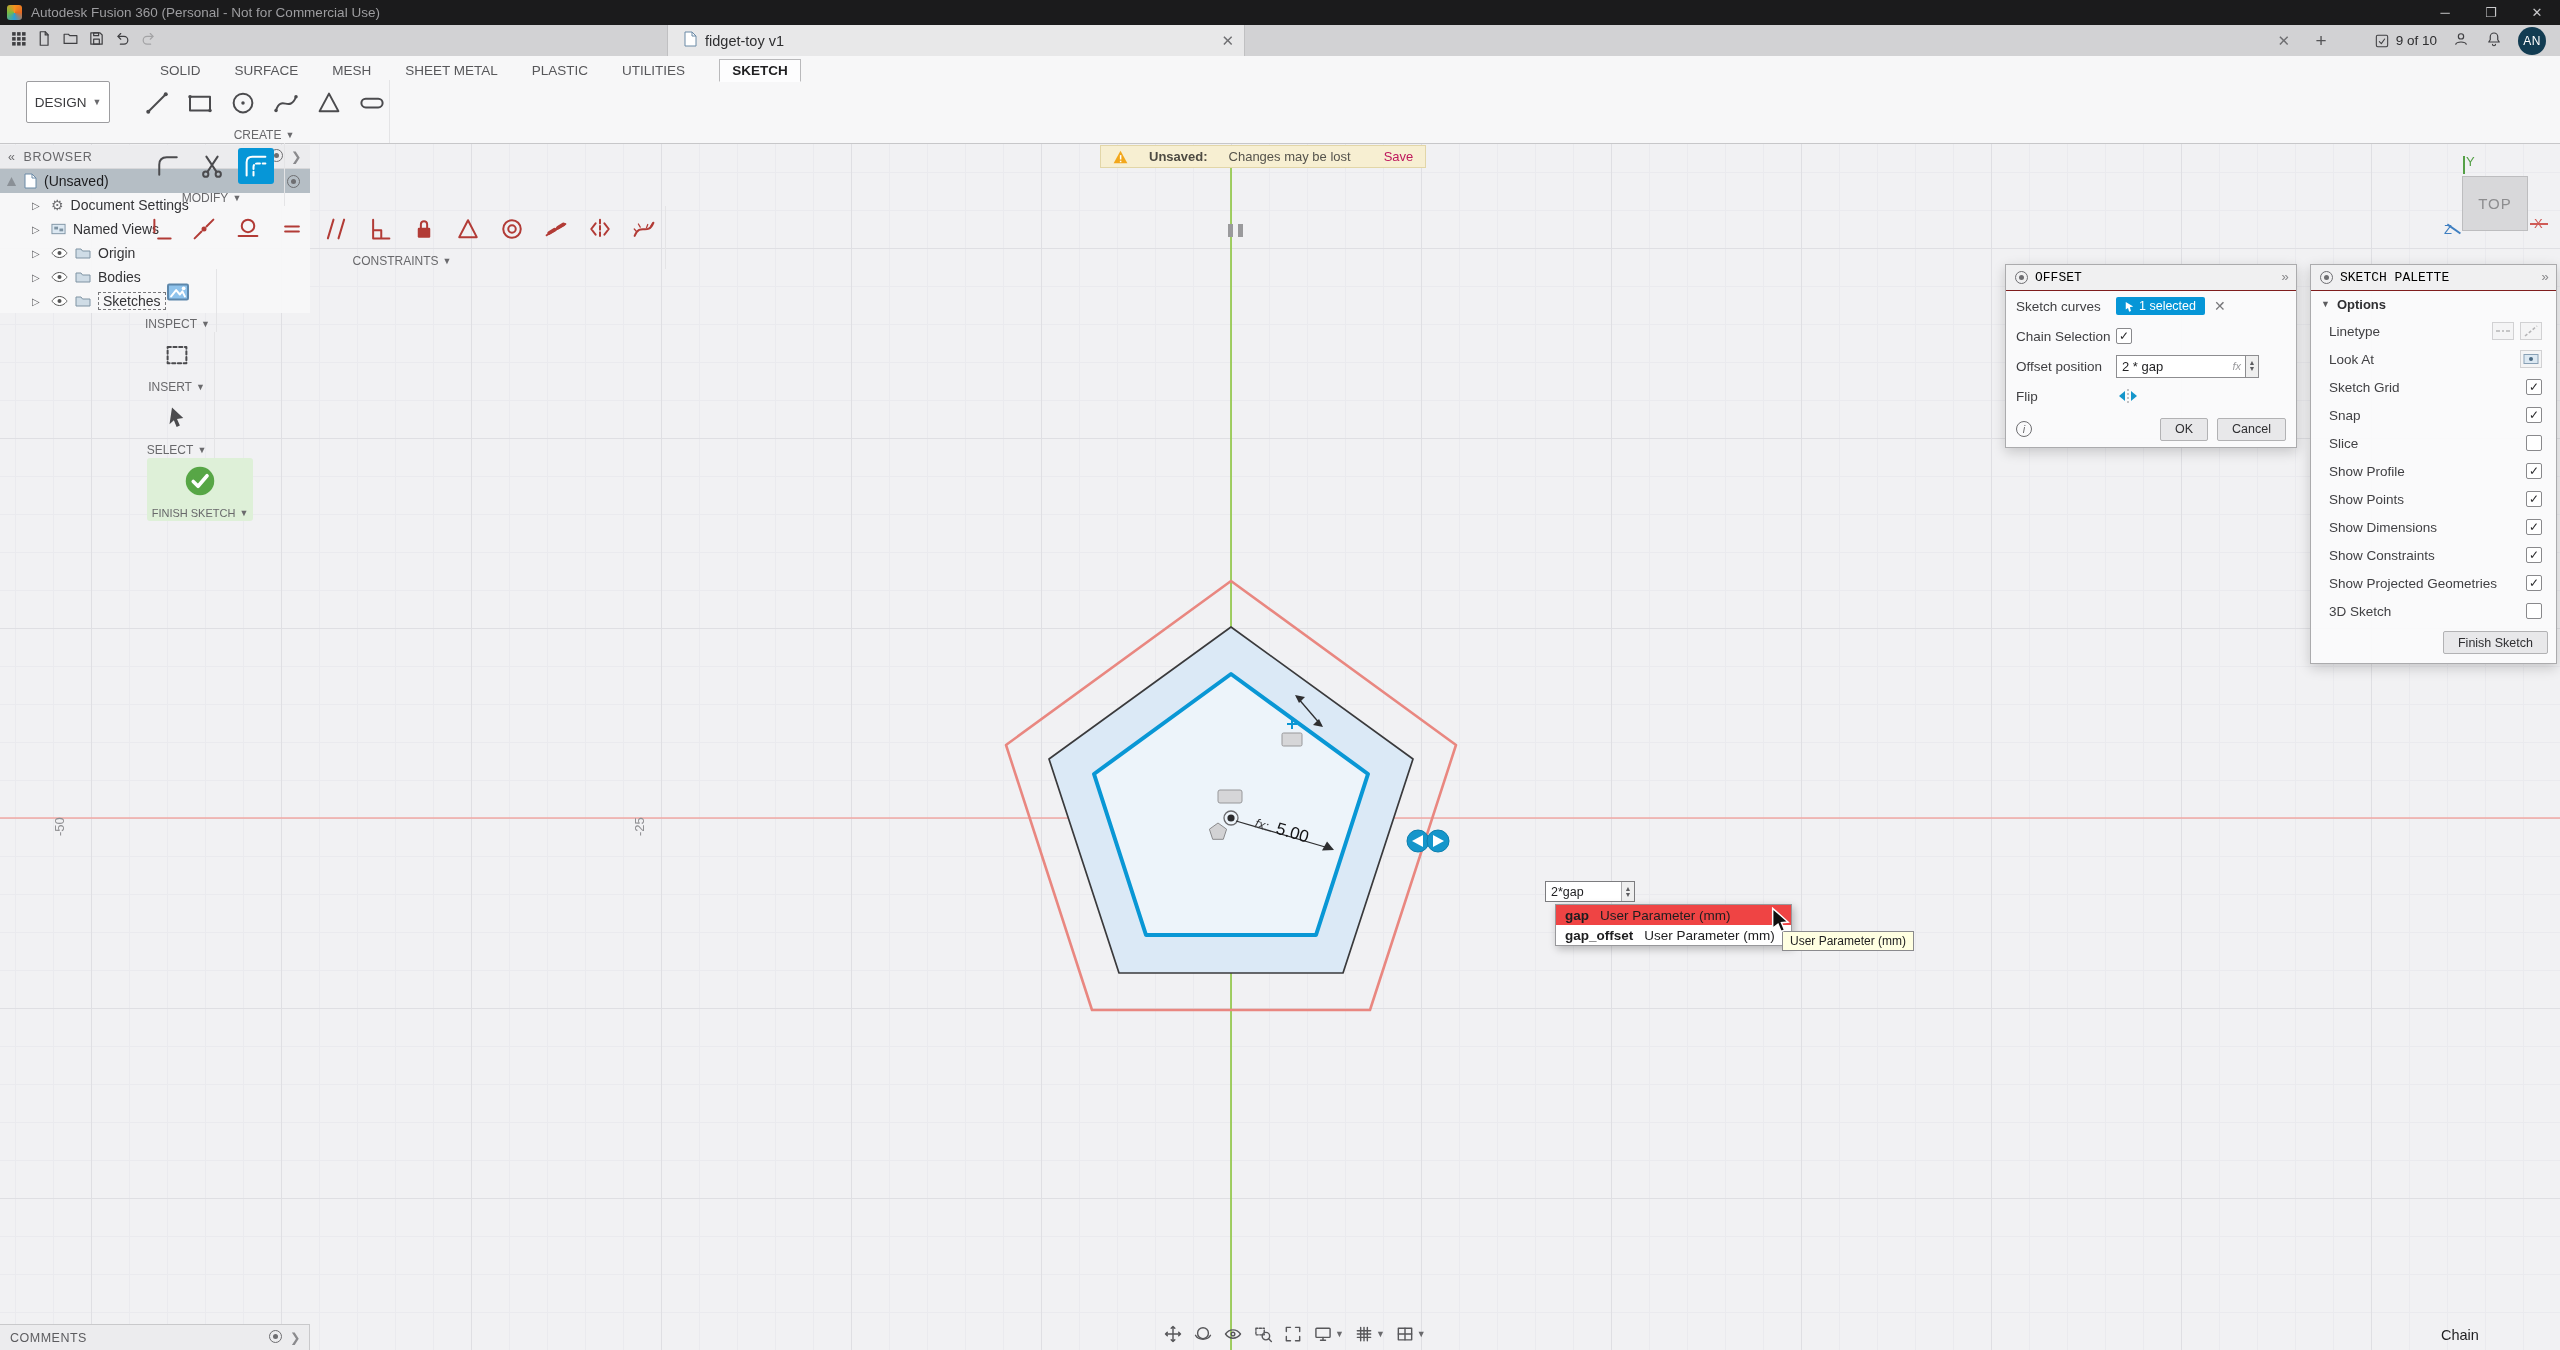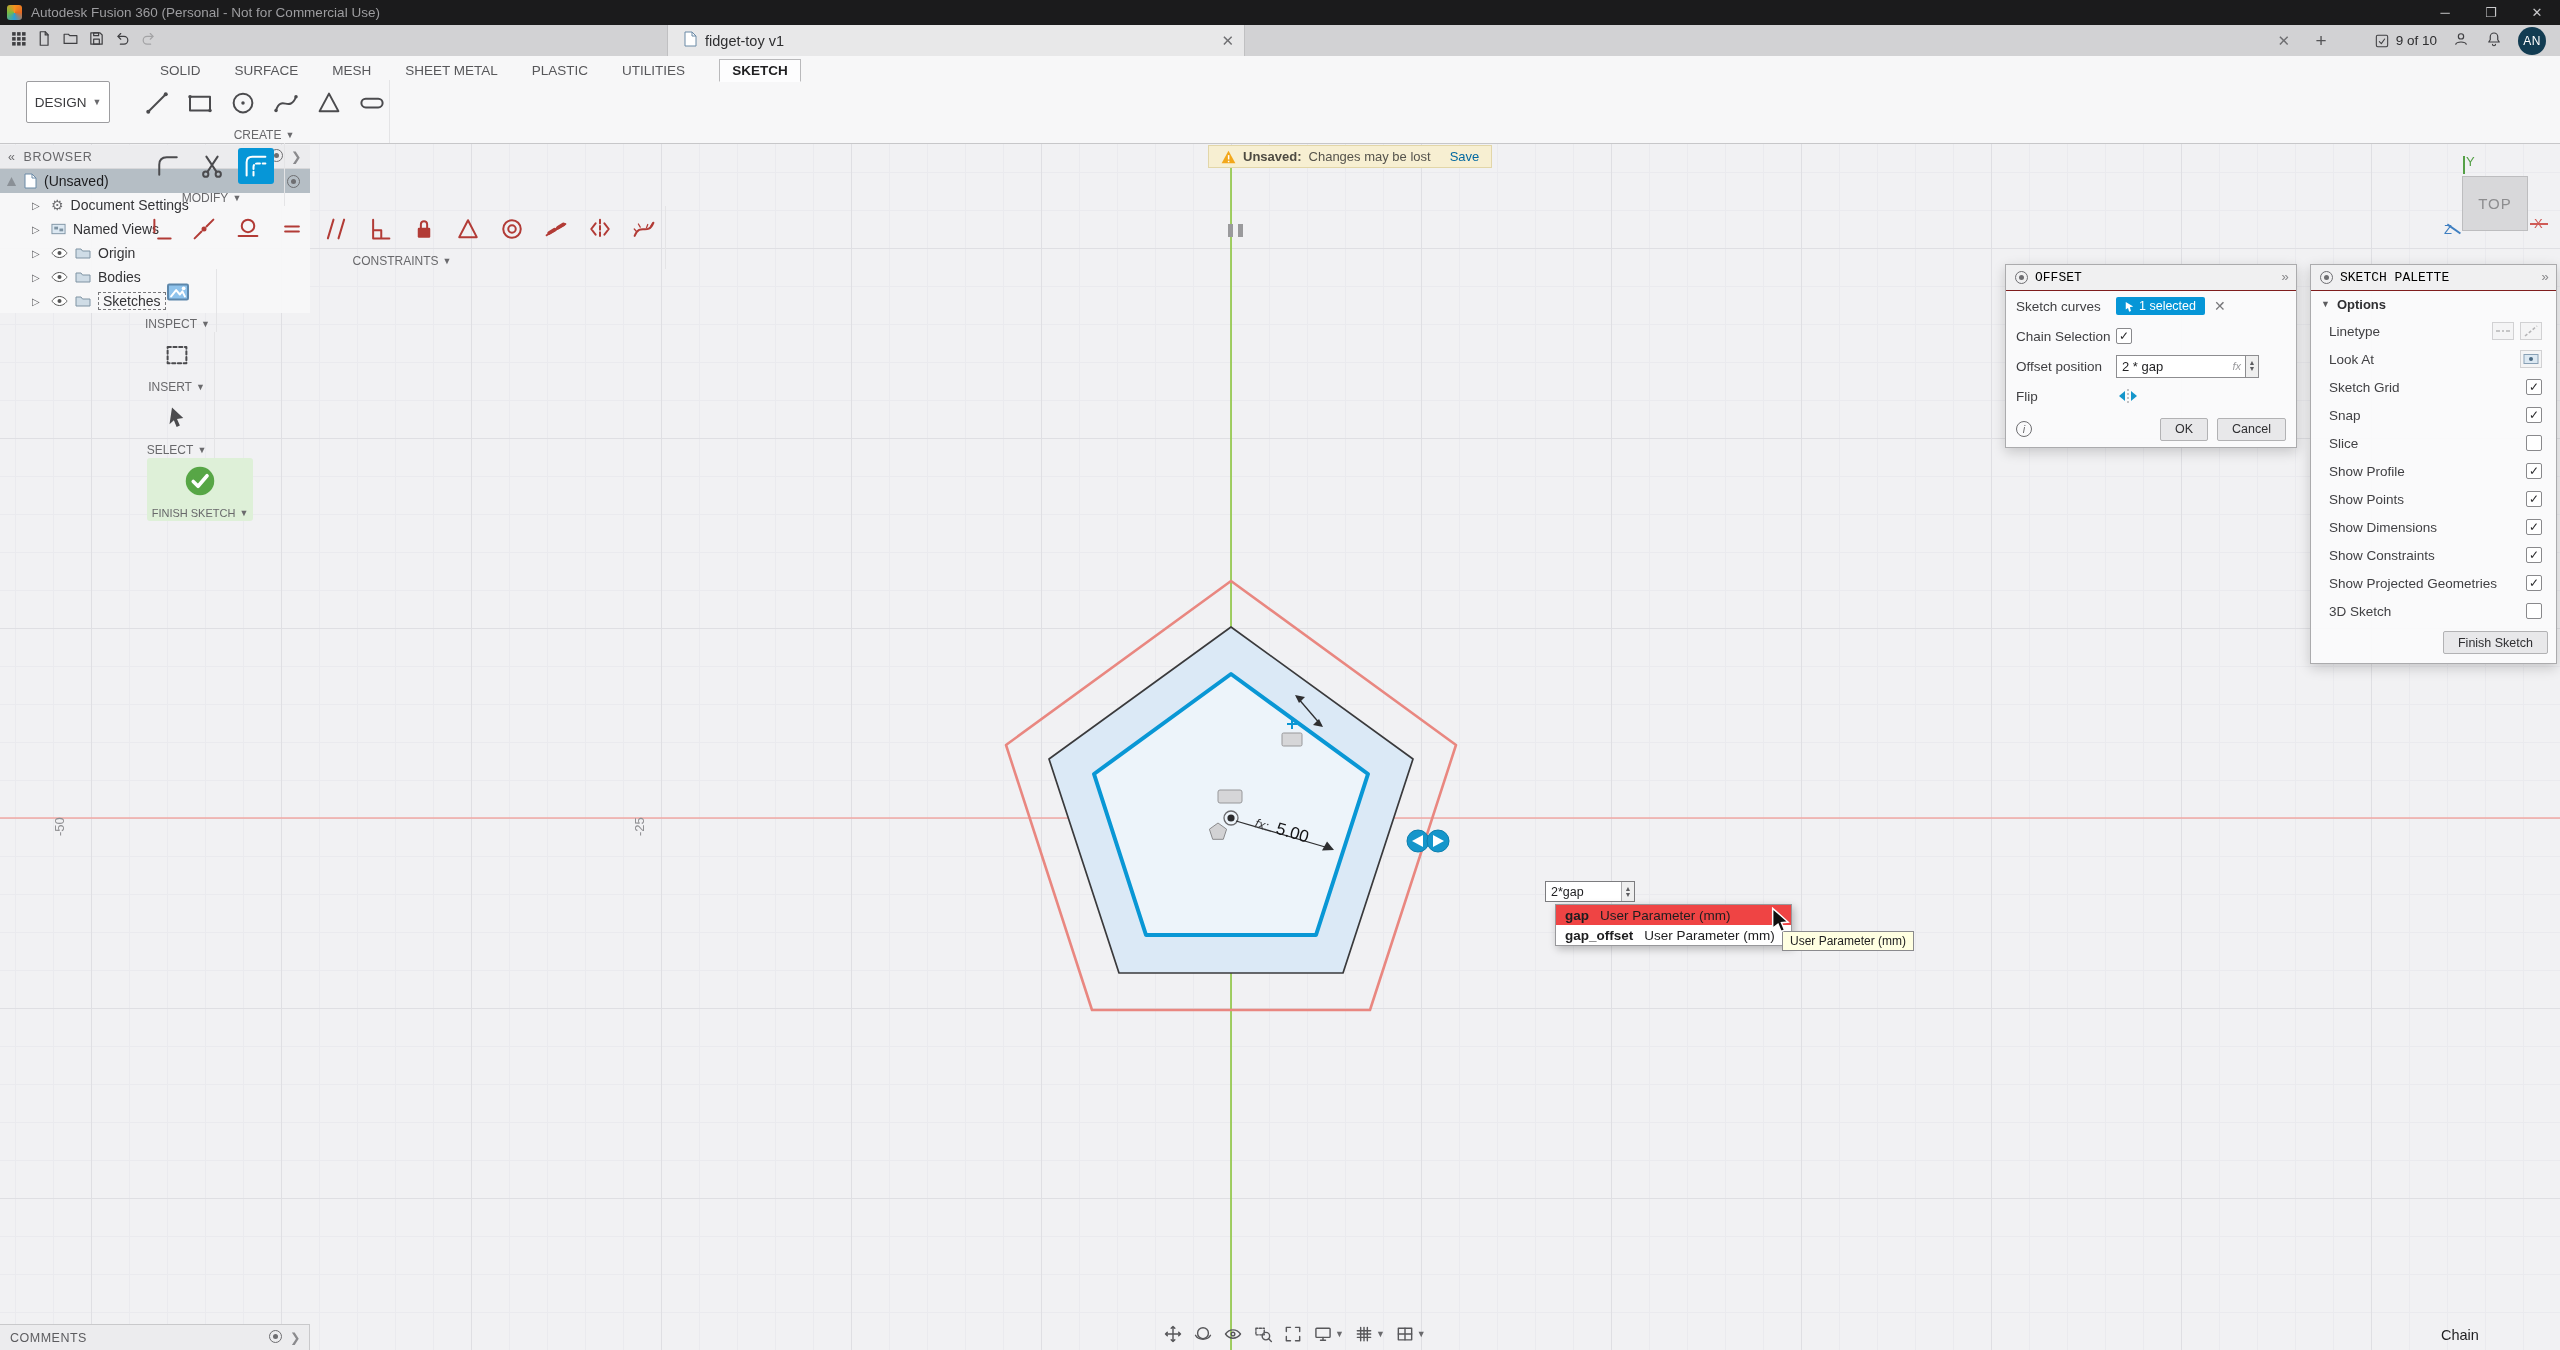--- a/index.html
+++ b/index.html
@@ -71,23 +71,23 @@
   .bhead {height:24px;display:flex;align-items:center;gap:8px;padding:0 8px;background:#ececee;border-bottom:1px solid #d8d8da;font-size:12.5px;color:#68686b;letter-spacing:.6px;}
   .bhead .grip {margin-left:auto;color:#8a8a8d;}
   .brow {height:24px;display:flex;align-items:center;gap:7px;font-size:14px;color:#333336;padding-left:6px;}
   .brow.root {background:#b5bec5;color:#1c1c1e;}
   .brow.child {padding-left:32px;}
   .brow .tri {color:#5f5f62;font-size:10px;width:12px;flex:none;}
   .brow .right {margin-left:auto;margin-right:10px;}
   .dashed-label {border:1px dashed #77777a;padding:0 4px;}
 
   
-  .warnbar {position:absolute;left:1208px;top:1px;height:23px;display:flex;align-items:center;gap:7px;padding:0 12px;background:#f7efd2;border:1px solid #e2d6a8;font-size:13px;color:#55534c;z-index:5;}
+  .warnbar {position:absolute;left:1100px;top:1px;height:23px;display:flex;align-items:center;gap:21px;padding:0 12px;background:#f7efd2;border:1px solid #e2d6a8;font-size:13px;color:#55534c;z-index:5;}
   .warnbar b {color:#4d4a42;}
-  .warnbar .save {color:#0369a1;margin-left:12px;}
+  .warnbar .save {color:#be185d;margin-left:12px;}
 
   
   .offset-dlg {left:2005px;top:120px;width:292px;}
   .odrow {display:flex;align-items:center;height:30px;padding:0 10px;font-size:13.5px;color:#3f3f42;}
   .odlabel {width:100px;flex:none;}
   .pill {display:flex;align-items:center;gap:5px;background:#0696d7;color:#fff;border-radius:2px;padding:2px 9px;font-size:12.5px;}
   .odrow .clear {margin-left:9px;color:#77777a;font-size:14px;}
   .cb {width:16px;height:16px;background:#fff;border:1px solid #89898c;border-radius:2px;display:flex;align-items:center;justify-content:center;font-size:12px;color:#2e2e30;flex:none;}
   .cb.checked::after {content:"✓";}
   .expr-input {width:130px;height:23px;border:1px solid #8d8d90;background:#fff;display:flex;align-items:center;font-size:13px;color:#232325;padding-left:5px;}

